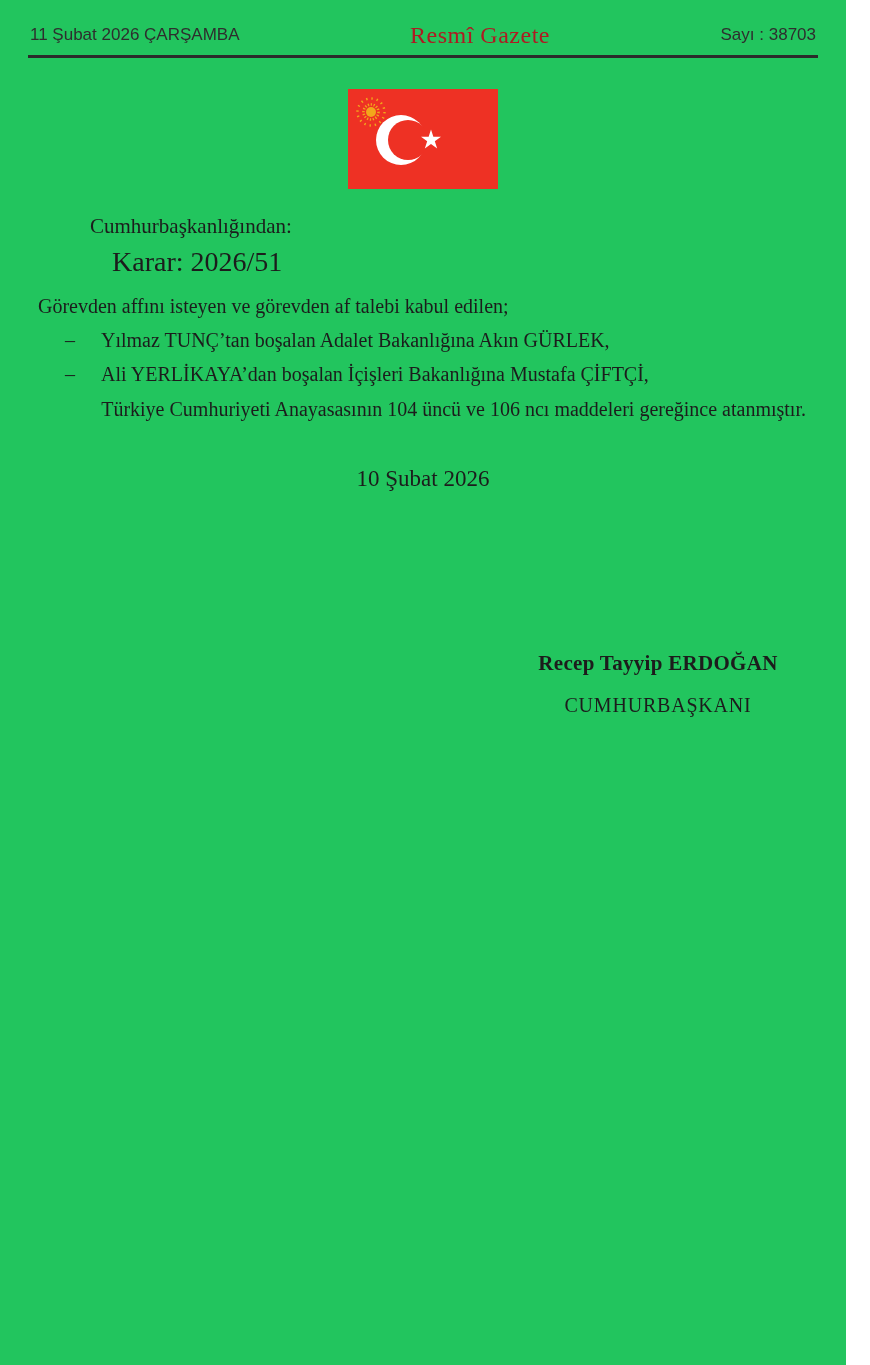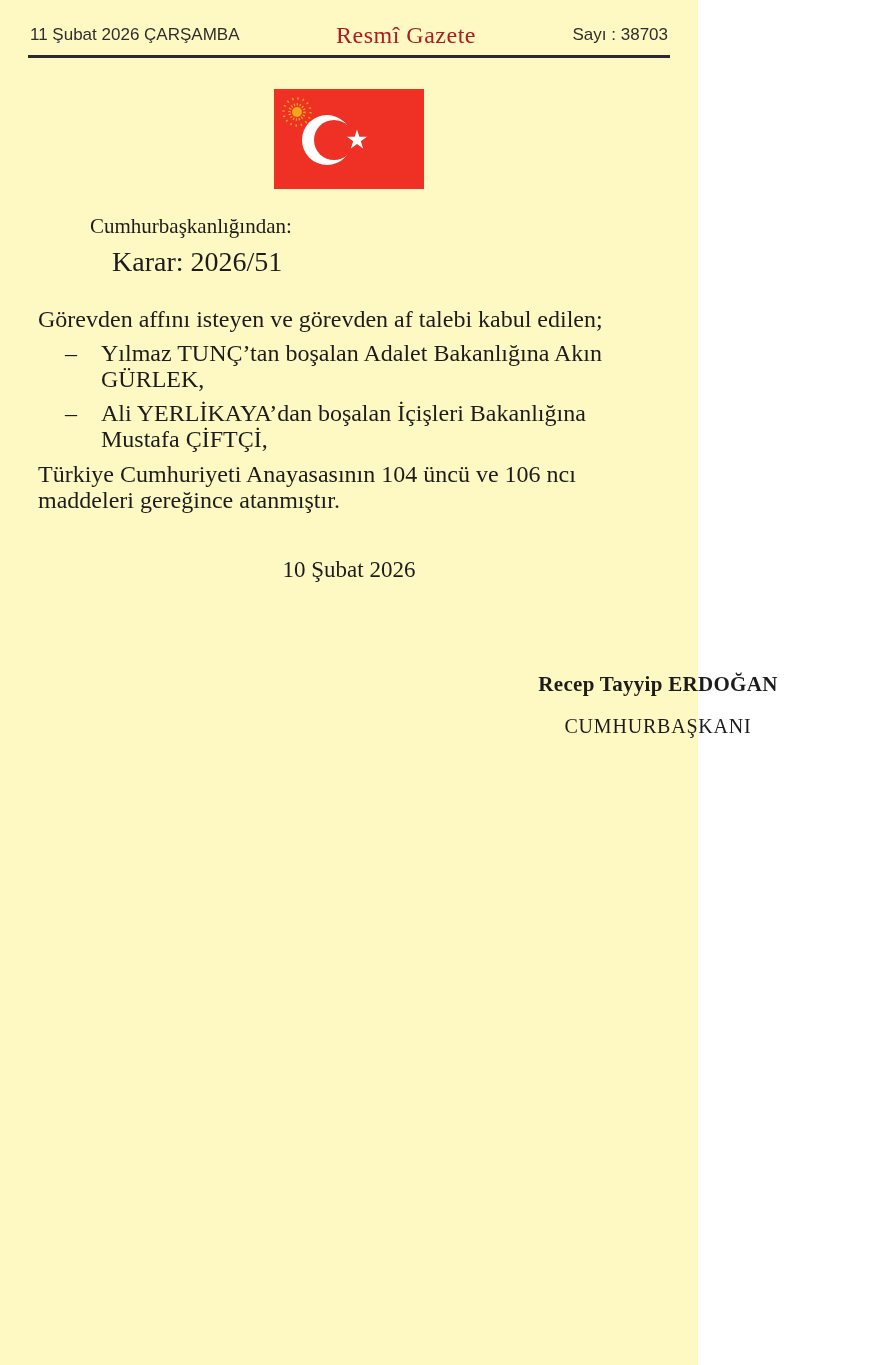--- a/index.html
+++ b/index.html
@@ -4,21 +4,21 @@
 <style>
   * { margin:0; padding:0; box-sizing:border-box; }
   html,body { background:#ffffff; }
   body {
     width:870px; height:1365px;
     font-family:"Liberation Serif", serif;
     color:#1c1c1c;
     position:relative;
     overflow:hidden;
   }
-  .page { width:698px; height:1365px; background:#fef9c3; }
+  .page { width:846px; height:1365px; background:#22c55e; }
 
   
   .masthead {
     display:flex; justify-content:space-between; align-items:flex-end;
     padding:22px 30px 0 30px;
   }
   .masthead-date, .masthead-issue {
     font-family:"Liberation Sans", sans-serif;
     font-size:17px; color:#2e2e2e; padding-bottom:4px;
   }
@@ -41,30 +41,30 @@
 
   
   .decree-authority {
     margin:25px 16px 0 90px;
     font-size:21px; text-underline-offset:3px;
   }
   .decree-number {
     margin:7px 0 0 112px;
     font-size:28px; font-weight:normal;
   }
-  .decree-body { margin:28px 40px 0 38px; font-size:24px; line-height:26px; }
+  .decree-body { margin:15px 40px 0 38px; font-size:20px; line-height:26px; }
   .decree-intro { }
   .decree-item { margin:8px 0 0 27px; display:flex; }
   .decree-item .dash { width:36px; flex:0 0 36px; }
-  .decree-closing { margin-top:9px; }
+  .decree-closing { margin-top:9px;text-align:right; }
   .decree-date { text-align:center; margin-top:44px; font-size:23px; }
 
   
   .signature-block {
-    position:absolute; left:450px; top:672px; width:416px;
+    position:absolute; left:450px; top:651px; width:416px;
     text-align:center;
   }
   .signature-name { font-size:21px; font-weight:bold; letter-spacing:0.3px; }
   .signature-title { font-size:20px; margin-top:18px; letter-spacing:0.8px; }
 </style>
 </head>
 <body>
 
 <div class="page">
 

